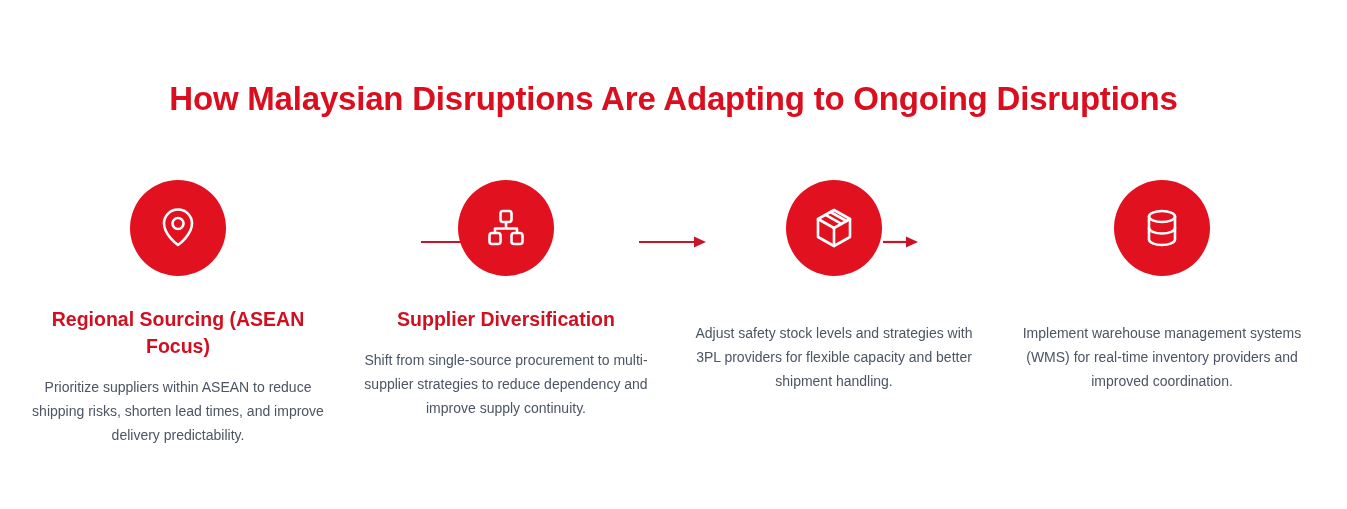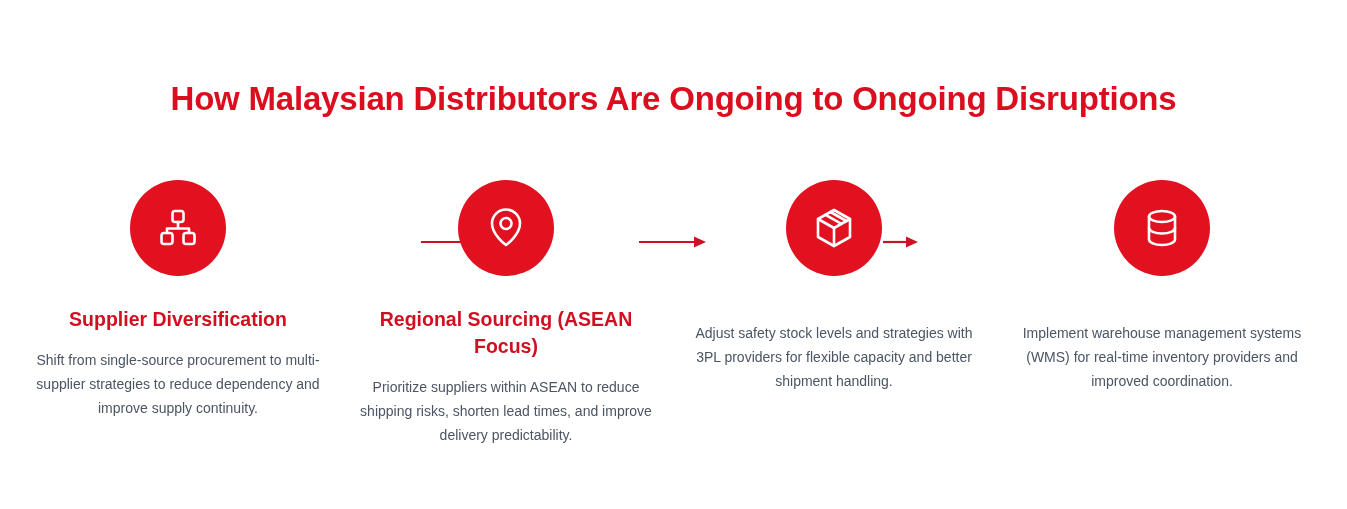--- a/index.html
+++ b/index.html
@@ -65,65 +65,65 @@
     font-size:14px;line-height:24px;
     color:var(--body-text,#4b5563);
     white-space:pre-line;
   }
 </style>
 </head>
 <body>
 
 <div class="stage">
 
-  <h1 class="title">How Malaysian Distributors Are Ongoing to Ongoing Disruptions</h1>
+  <h1 class="title">How Malaysian Disruptions Are Adapting to Ongoing Disruptions</h1>
 
   <svg class="arrows" width="1347" height="509" viewBox="0 0 1347 509" aria-hidden="true">
     <g>
       <line x1="421" y1="242" x2="461" y2="242"></line>
     </g>
     <g>
       <line x1="639" y1="242" x2="696" y2="242"></line>
       <polygon points="706,242 694,236.6 694,247.4"></polygon>
     </g>
     <g>
       <line x1="883" y1="242" x2="908" y2="242"></line>
       <polygon points="918,242 906,236.6 906,247.4"></polygon>
     </g>
   </svg>
 
   <div class="row">
 
     <div class="col">
       <div class="circle">
         <svg viewBox="0 0 48 48">
+          <path d="M24 5.5 C16.2 5.5 10 11.8 10 19.5 C10 25 13.3 30.3 16.8 34.3 C19.3 37.2 21.9 39.5 24 41 C26.1 39.5 28.7 37.2 31.2 34.3 C34.7 30.3 38 25 38 19.5 C38 11.8 31.8 5.5 24 5.5 Z"></path>
+          <circle cx="24" cy="19.5" r="5.5"></circle>
+        </svg>
+      </div>
+      <h3 class="heading">Regional Sourcing (ASEAN
+Focus)</h3>
+      <p class="desc">Prioritize suppliers within ASEAN to reduce
+shipping risks, shorten lead times, and improve
+delivery predictability.</p>
+    </div>
+
+    <div class="col">
+      <div class="circle">
+        <svg viewBox="0 0 48 48">
           <rect x="18.5" y="7" width="11" height="11" rx="2.5"></rect>
           <path d="M24 18 V24.5 M13 29 V24.5 H35 V29"></path>
           <rect x="7.5" y="29" width="11" height="11" rx="2.5"></rect>
           <rect x="29.5" y="29" width="11" height="11" rx="2.5"></rect>
         </svg>
       </div>
       <h3 class="heading">Supplier Diversification</h3>
       <p class="desc">Shift from single-source procurement to multi-
 supplier strategies to reduce dependency and
 improve supply continuity.</p>
-    </div>
-
-    <div class="col">
-      <div class="circle">
-        <svg viewBox="0 0 48 48">
-          <path d="M24 5.5 C16.2 5.5 10 11.8 10 19.5 C10 25 13.3 30.3 16.8 34.3 C19.3 37.2 21.9 39.5 24 41 C26.1 39.5 28.7 37.2 31.2 34.3 C34.7 30.3 38 25 38 19.5 C38 11.8 31.8 5.5 24 5.5 Z"></path>
-          <circle cx="24" cy="19.5" r="5.5"></circle>
-        </svg>
-      </div>
-      <h3 class="heading">Regional Sourcing (ASEAN
-Focus)</h3>
-      <p class="desc">Prioritize suppliers within ASEAN to reduce
-shipping risks, shorten lead times, and improve
-delivery predictability.</p>
     </div>
 
     <div class="col">
       <div class="circle">
         <svg viewBox="0 0 48 48">
           <path d="M24 6 L40 15 V33 L24 42 L8 33 V15 Z"></path>
           <path d="M8 15 L24 24 L40 15"></path>
           <path d="M24 24 V42"></path>
           <path d="M15.5 10.8 L31.5 19.8"></path>
           <path d="M20.5 8 L36.5 17"></path>

